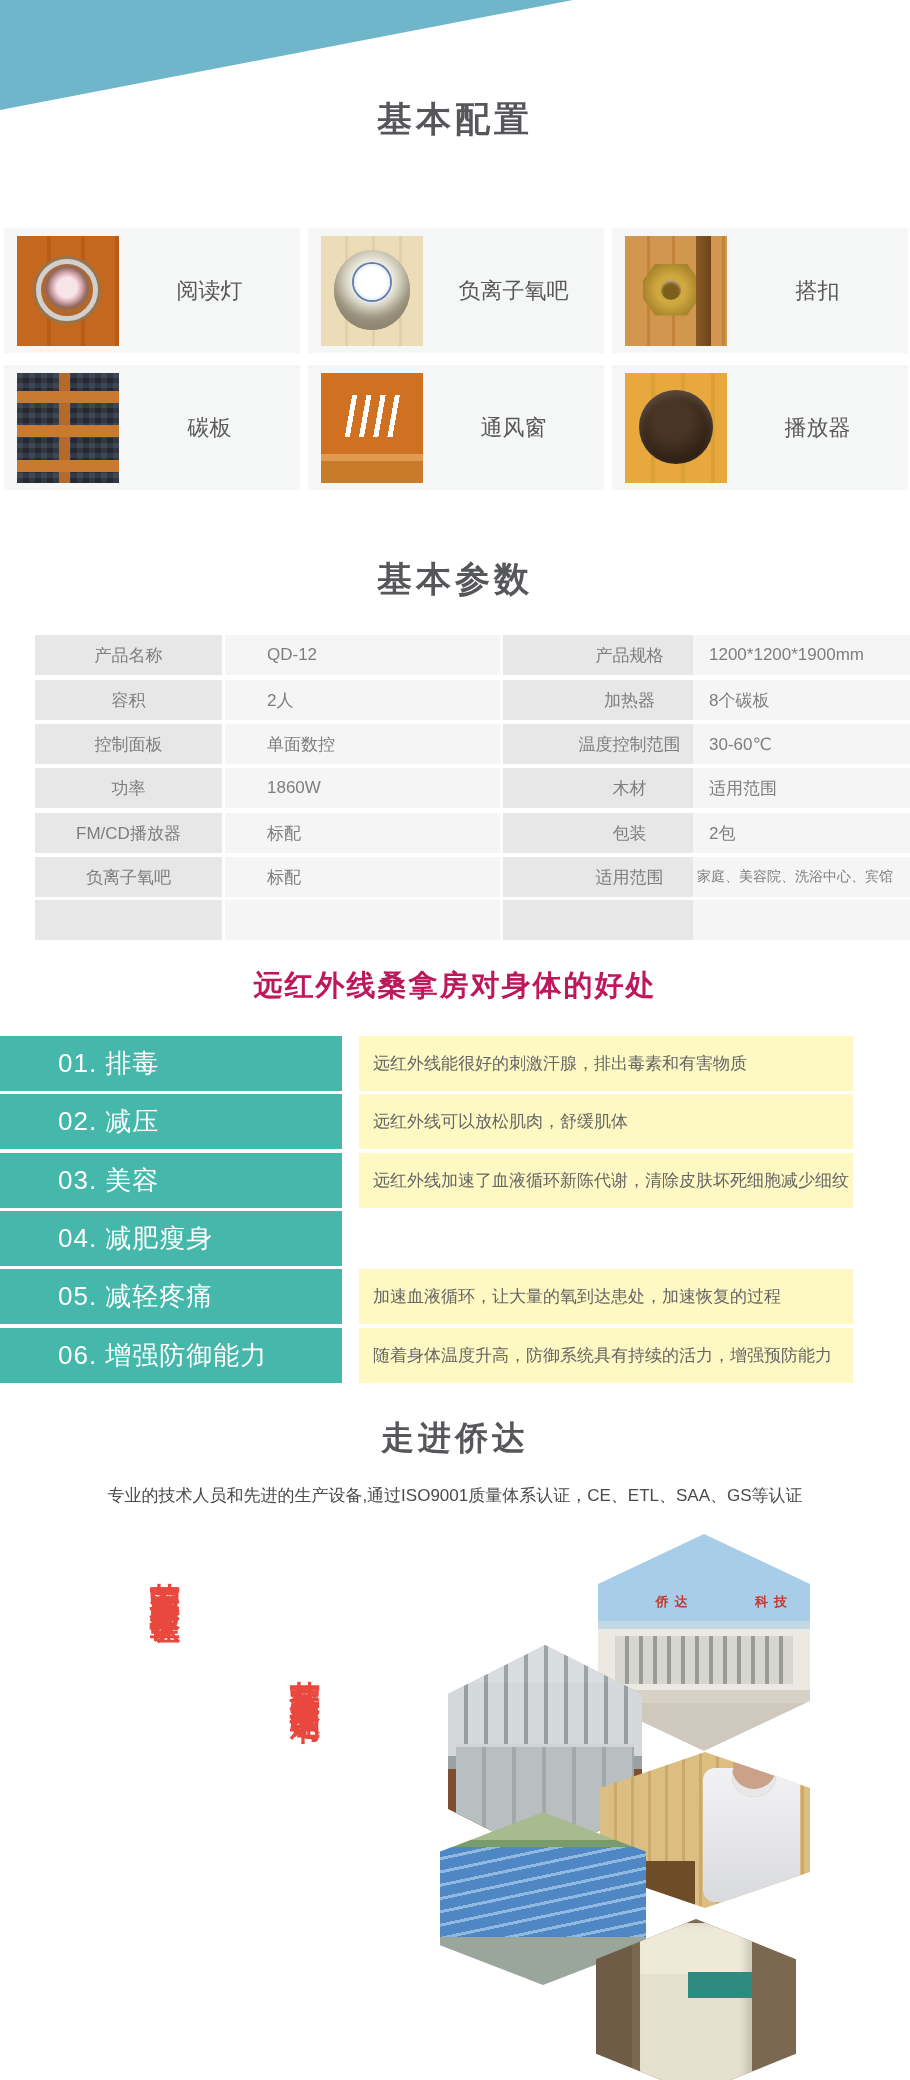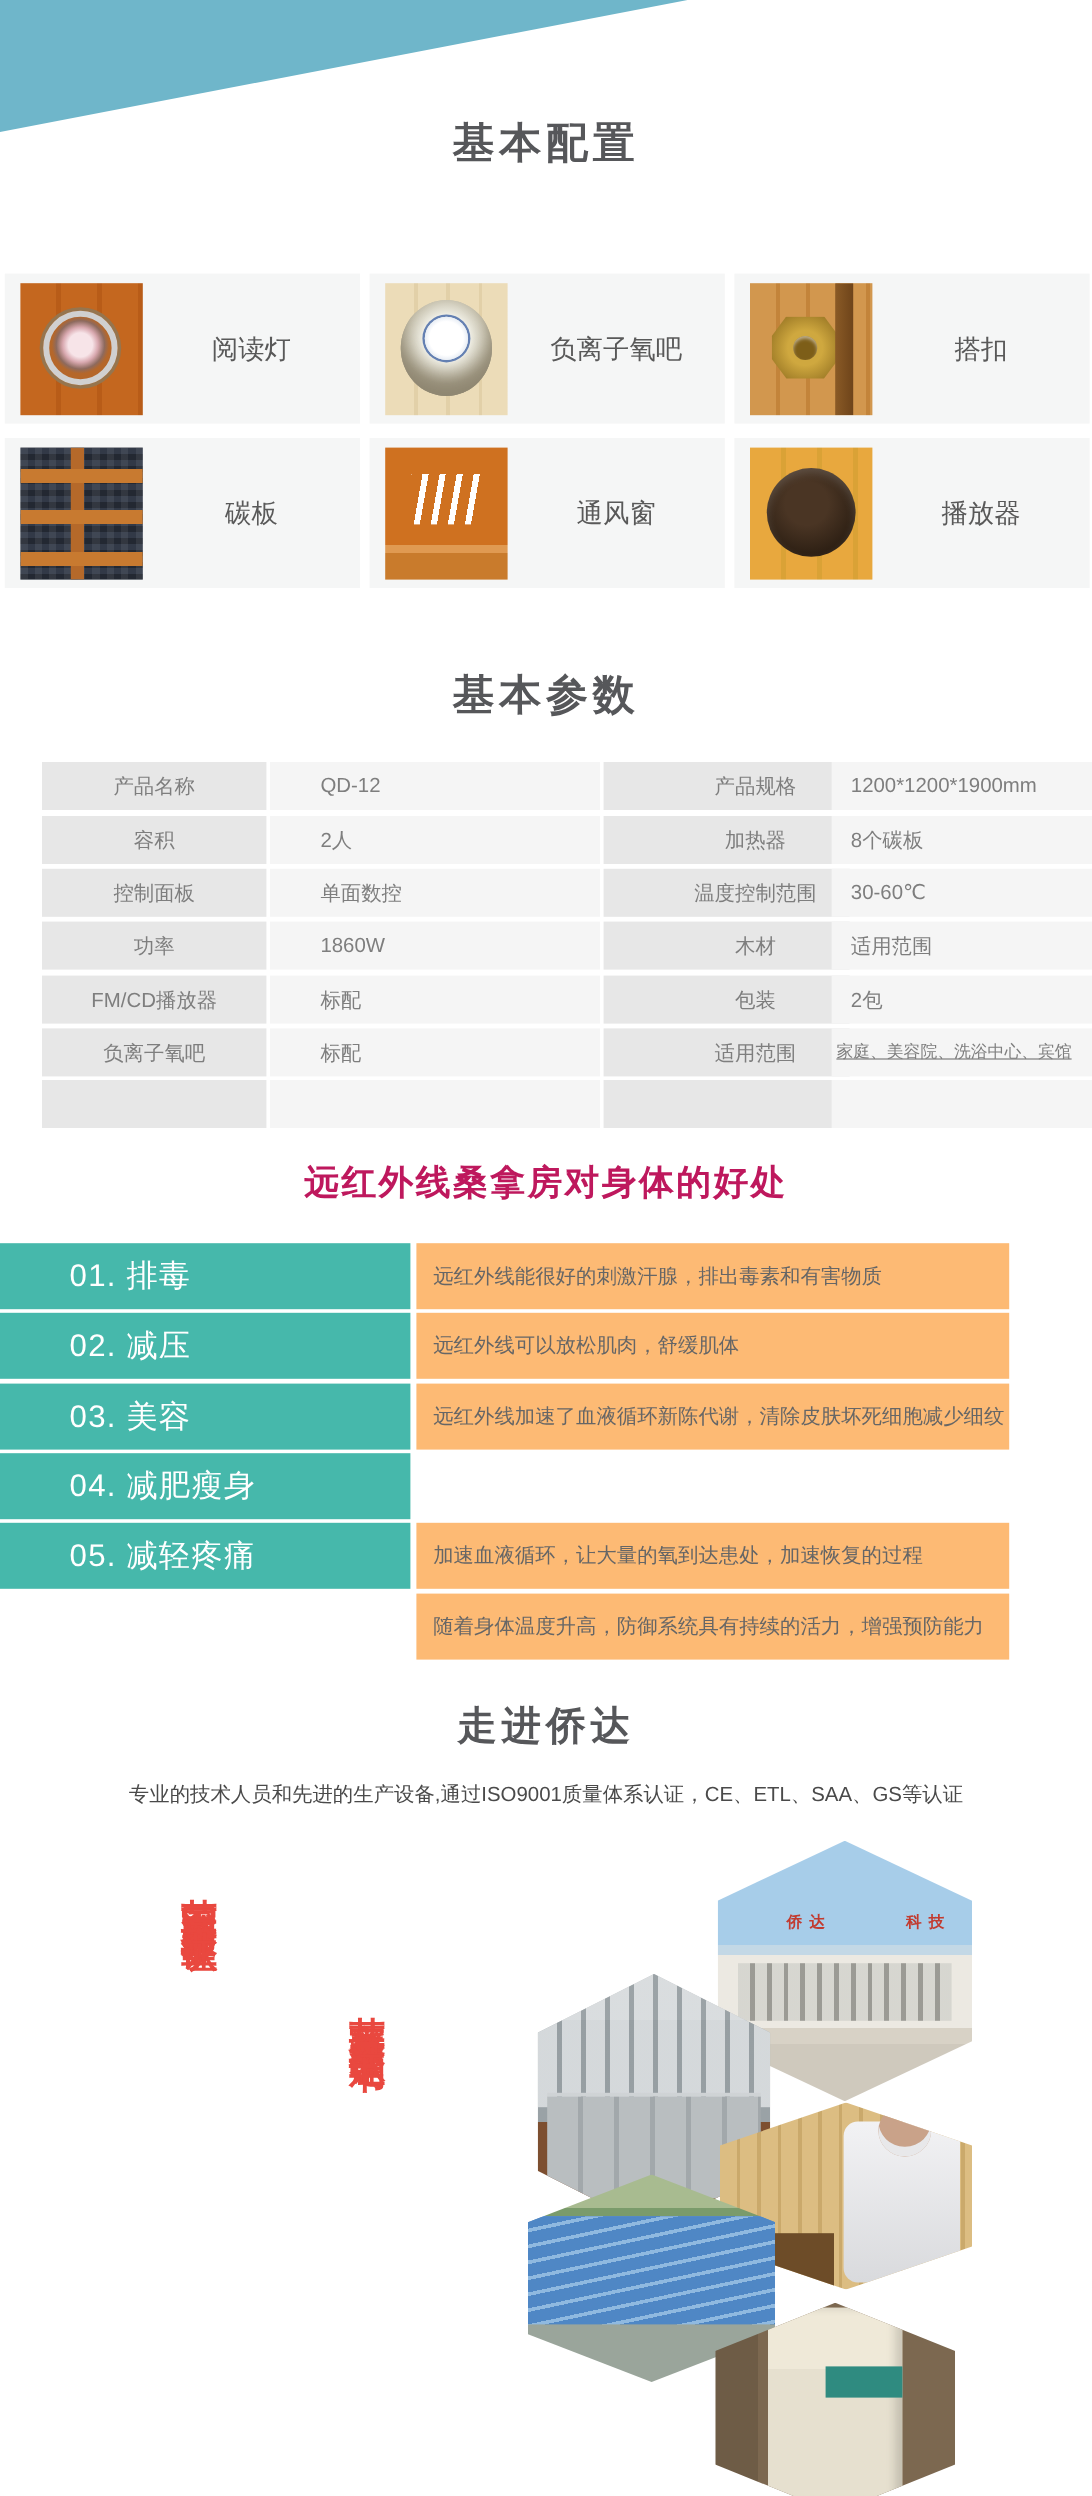--- a/index.html
+++ b/index.html
@@ -63,31 +63,31 @@
     box-shadow:inset 0 4px 8px rgba(255,255,255,.18);}
 
   
   .prow{position:absolute;left:35px;width:875px;height:40px;}
   .prow>div{position:absolute;top:0;height:40px;display:flex;align-items:center;
             box-sizing:border-box;font-size:17px;color:#7e7e7e;}
   .pl1{left:0;width:187px;background:#e7e7e7;justify-content:center;}
   .pv1{left:190px;width:275px;background:#f5f5f5;padding-left:42px;}
   .pl2{left:468px;width:205px;background:#e7e7e7;justify-content:center;padding-left:48px;}
   .pv2{left:658px;width:217px;background:#f5f5f5;padding-left:16px;}
-  .pv2.small{font-size:14px;padding-left:4px;text-decoration:underline;}
+  .pv2.small{font-size:14px;padding-left:4px;}
   #pr1{top:635px} #pr2{top:680px} #pr3{top:724px} #pr4{top:768px}
   #pr5{top:813px} #pr6{top:857px} #pr7{top:900px}
 
   
   .ben-row{position:absolute;left:0;width:910px;height:55px;padding-left:44px;}
   #b1{top:1036px} #b2{top:1094px} #b3{top:1153px} #b4{top:1211px} #b5{top:1269px} #b6{top:1328px}
   .ben-num{position:absolute;left:0;top:0;width:342px;height:55px;background:#46b8ab;color:#fff;
            font-size:26px;display:flex;align-items:center;padding-left:58px;box-sizing:border-box;
            letter-spacing:1px;}
-  .ben-desc{position:absolute;left:347px;top:0;width:494px;height:55px;background:#fdba74;
+  .ben-desc{position:absolute;left:359px;top:0;width:494px;height:55px;background:#fef9c3;
             color:#666;font-size:17px;display:flex;align-items:center;padding-left:14px;
             box-sizing:border-box;}
 
   
   .subtitle{position:absolute;top:1484px;left:0;width:100%;text-align:center;font-size:17px;color:#4a4a4a;}
   .vtext{position:absolute;writing-mode:vertical-rl;text-orientation:upright;font-weight:bold;
          color:#e9483f;font-size:30px;letter-spacing:3px;line-height:34px;}
   #vt1{left:148px;top:1558px;}
   #vt2{left:288px;top:1656px;}
 
@@ -233,20 +233,21 @@
     <div class="ben-desc">远红外线加速了血液循环新陈代谢，清除皮肤坏死细胞减少细纹</div>
   </div>
   <div class="ben-row" id="b4">
     <div class="ben-num">04. 减肥瘦身</div>
   </div>
   <div class="ben-row" id="b5">
     <div class="ben-num">05. 减轻疼痛</div>
     <div class="ben-desc">加速血液循环，让大量的氧到达患处，加速恢复的过程</div>
   </div>
   <div class="ben-row" id="b6">
+    <div class="ben-num">06. 增强防御能力</div>
     <div class="ben-desc">随着身体温度升高，防御系统具有持续的活力，增强预防能力</div>
   </div>
 
   <div class="sec-title" id="t3">走进侨达</div>
   <div class="subtitle">专业的技术人员和先进的生产设备,通过ISO9001质量体系认证，CE、ETL、SAA、GS等认证</div>
 
   <div class="vtext" id="vt1">荣获国家高新技术企业认证</div>
   <div class="vtext" id="vt2">荣获高新技术产品认定证书</div>
 
   <div class="hex" id="hx-building">

